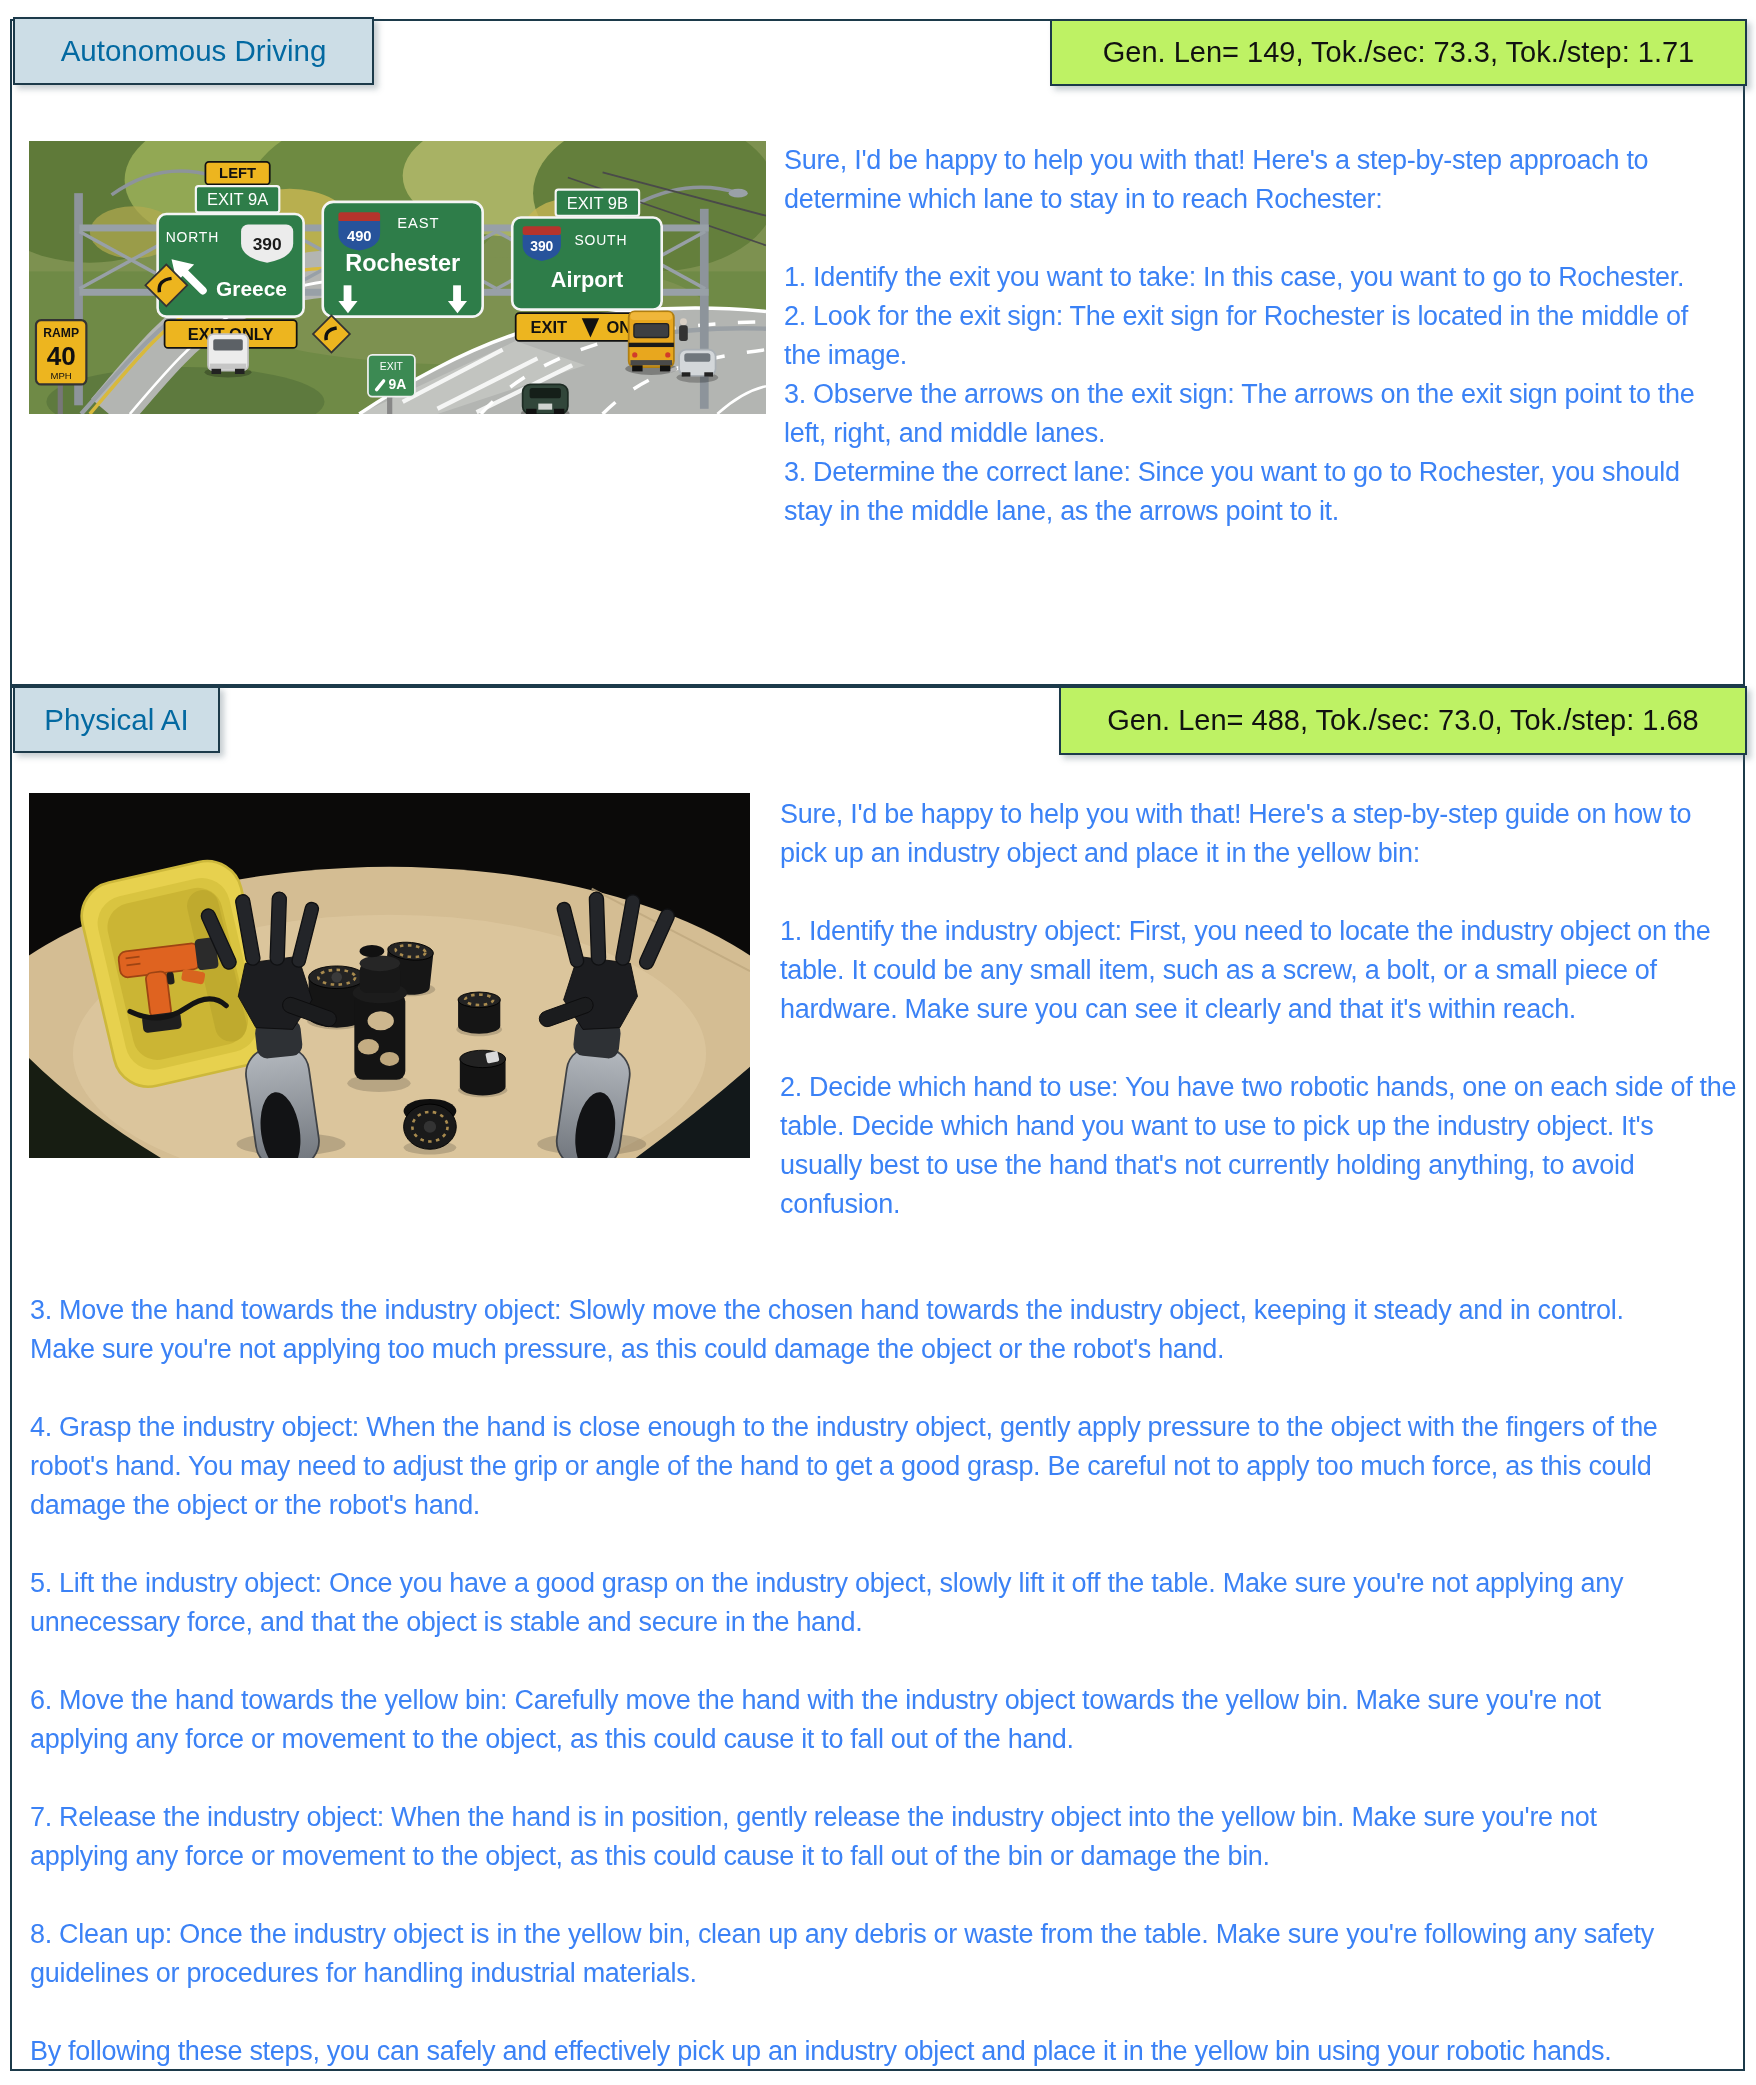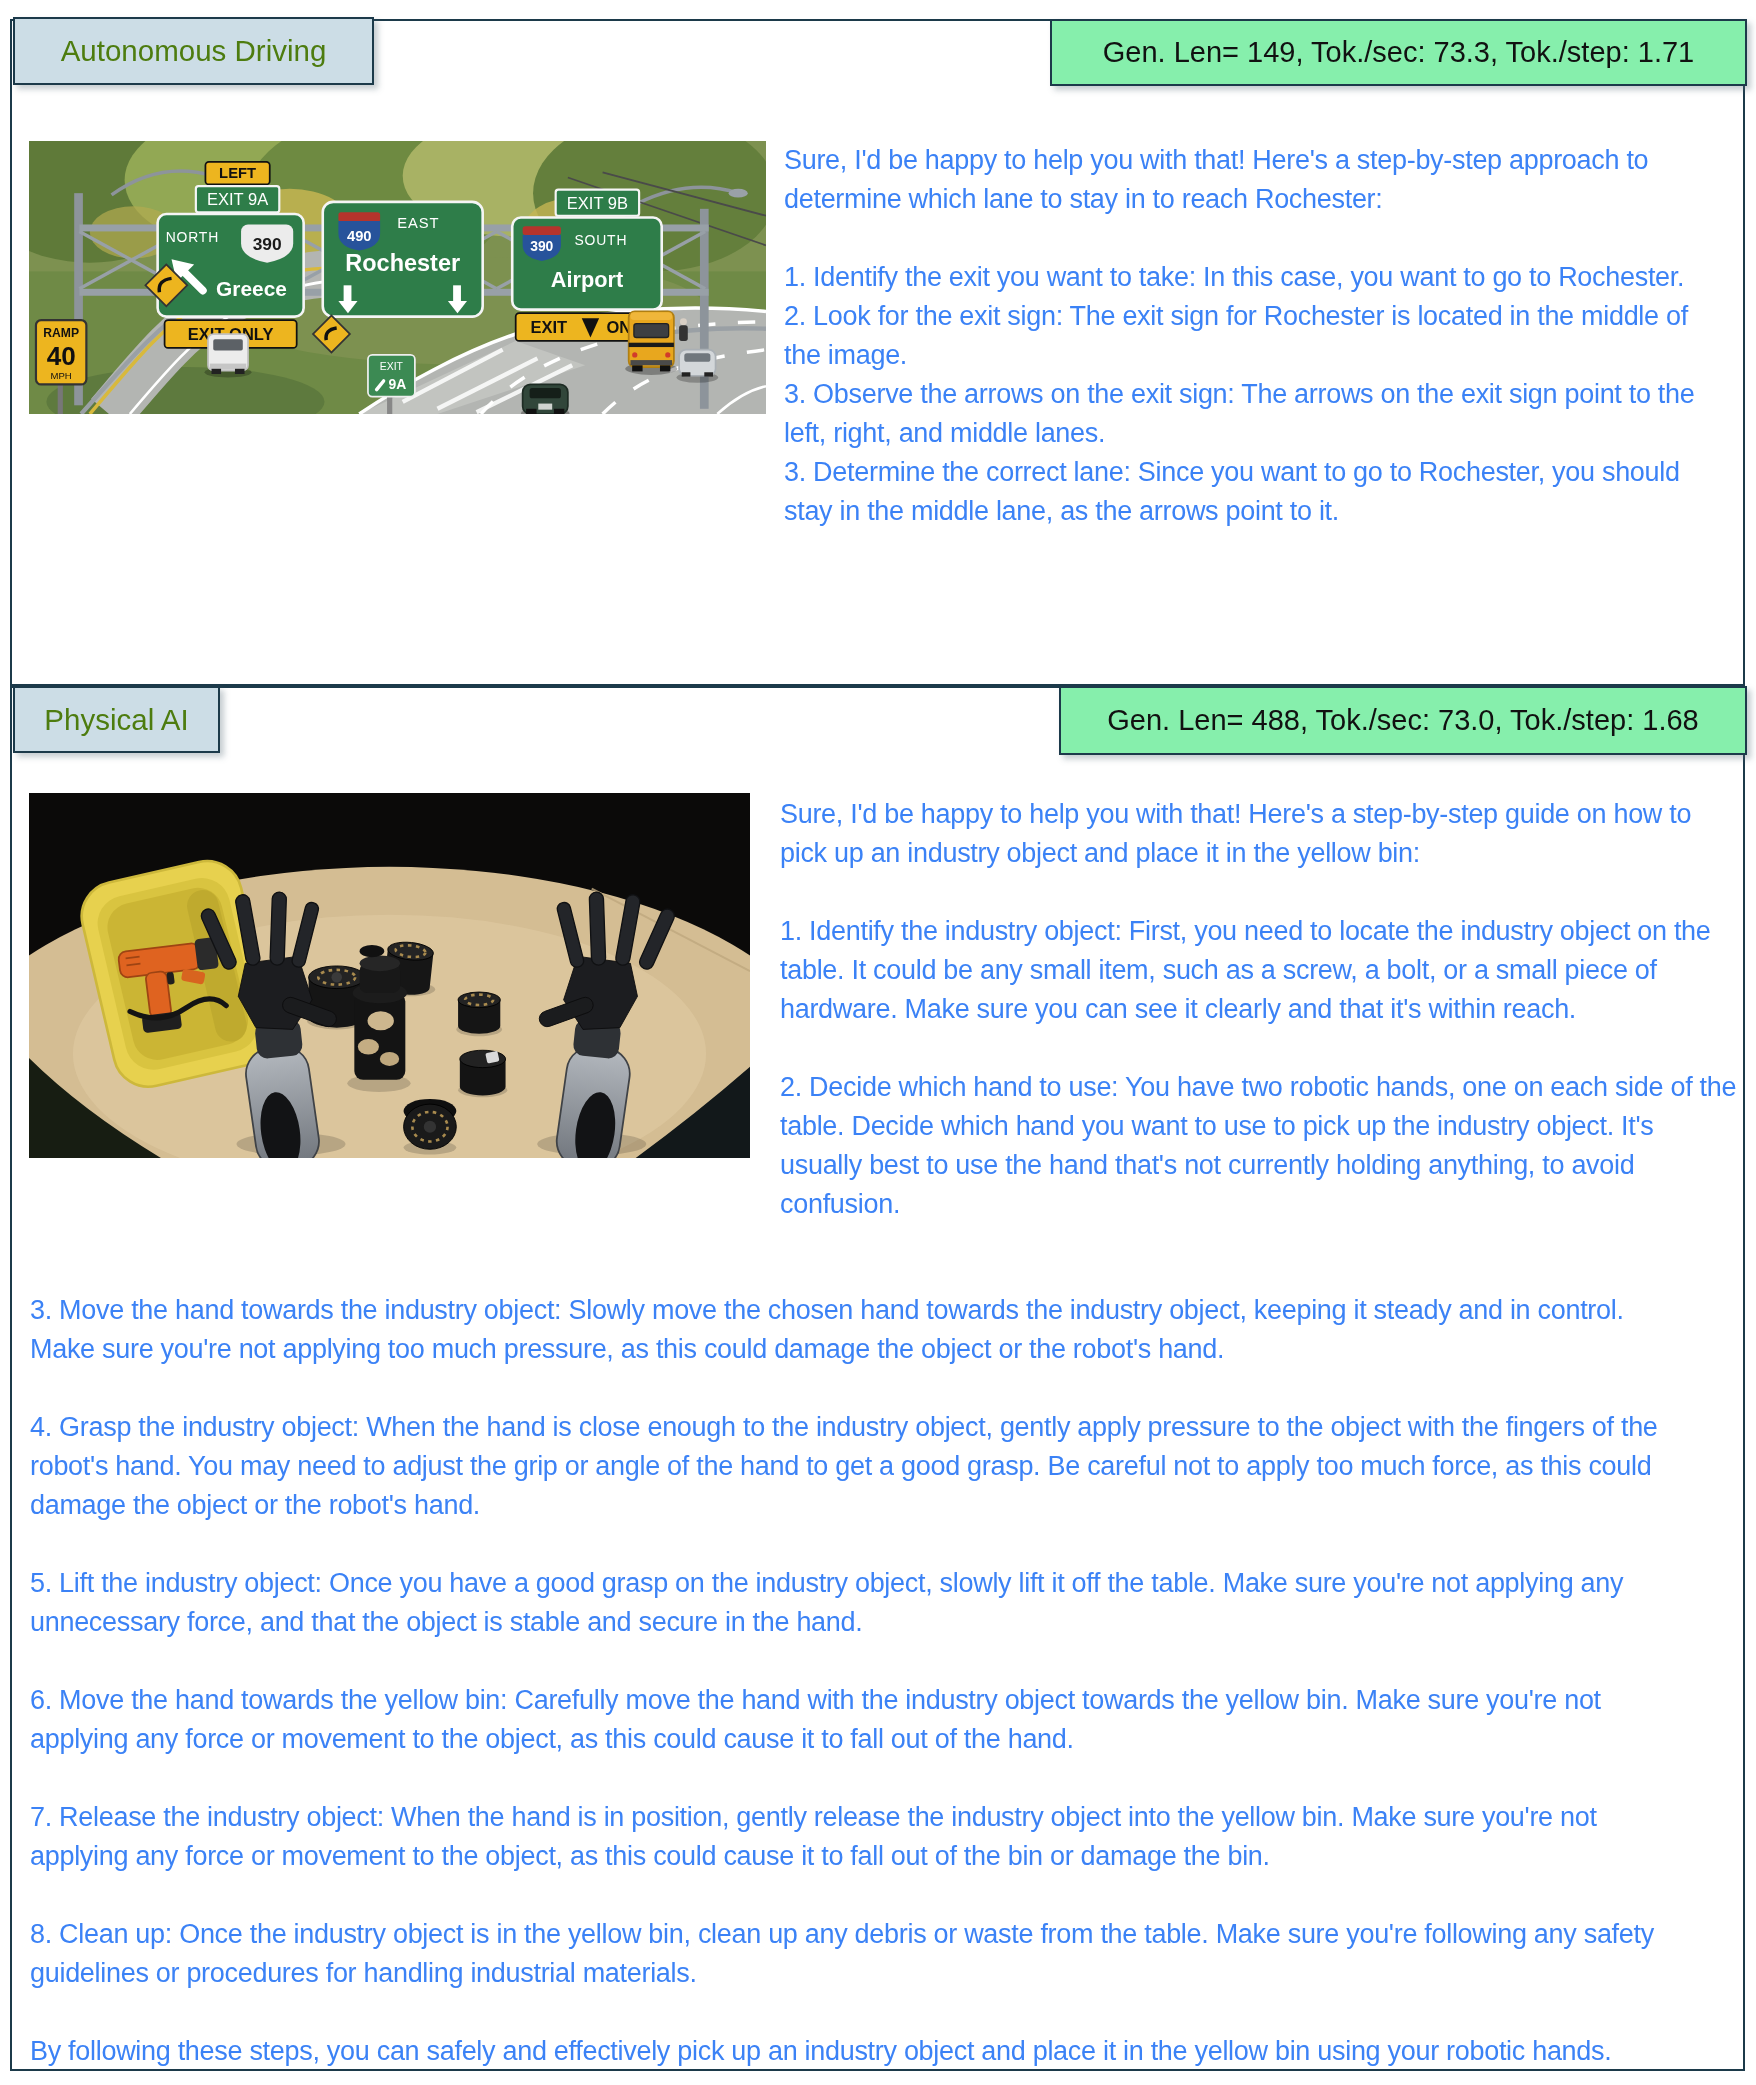--- a/index.html
+++ b/index.html
@@ -17,29 +17,29 @@
   }
   #panel1 { left:10.4px; top:19px;  width:1735px; height:667px; }
   #panel2 { left:10.4px; top:686px; width:1735px; height:1385px; }
 
   .tag {
     position:absolute;
     background:#ccdde6;
     border:2.6px solid #1c3a4a;
     box-shadow:4.3px 4.3px 6px rgba(90,110,120,0.35);
     display:flex; align-items:center; justify-content:center;
-    font-size:29.5px; color:#4d7c0f;
+    font-size:29.5px; color:#0369a1;
     z-index:5;
   }
   #tag1 { left:13px;  top:17.4px;  width:361px; height:68px; }
   #tag2 { left:13px;  top:686px; width:207px; height:67px; }
 
   .stats-badge {
     position:absolute;
-    background:#86efac;
+    background:#bef264;
     border:2.6px solid #1c3a4a;
     box-shadow:4.3px 4.3px 6px rgba(90,110,120,0.35);
     display:flex; align-items:center; justify-content:center;
     font-size:29px; color:#111;
     z-index:5;
   }
   #badge1 { left:1050px; top:19px;  width:697px; height:67px; }
   #badge2 { left:1059px; top:686px; width:688px; height:69px; }
 
   .photo { position:absolute; overflow:hidden; }

